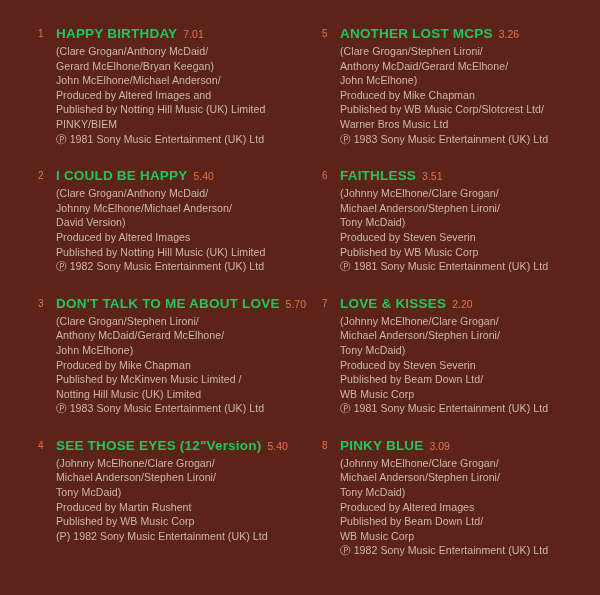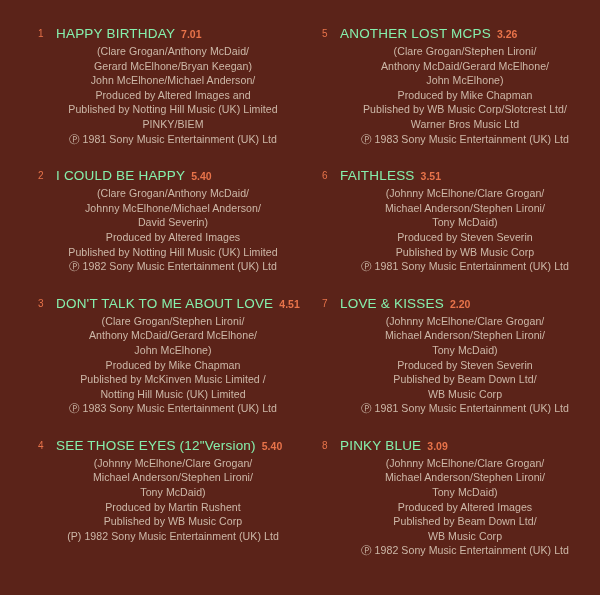--- a/index.html
+++ b/index.html
@@ -49,39 +49,38 @@
     line-height: 12px;
     font-family: "Liberation Sans", sans-serif;
   }
   .track-title-row {
     display: flex;
     align-items: baseline;
     gap: 6px;
     margin-bottom: 3px;
   }
   .track-title {
-    color: #86efac;
+    color: #22c55e;
     font-size: 13.5px;
-    font-weight: normal;
+    font-weight: bold;
     letter-spacing: 0.2px;
     line-height: 15px;
     white-space: nowrap;
   }
   .track-time {
     color: #e8734a;
     font-size: 10.5px;
-    font-weight: bold;
+    font-weight: normal;
     line-height: 13px;
   }
   .credits {
     color: #cdb8a8;
     font-size: 10.6px;
     line-height: 14.6px;
     letter-spacing: 0.05px;
-    text-align: center;
   }
   .credits div { white-space: nowrap; }
 </style>
 </head>
 <body>
 
 <div class="page">
   <div class="columns">
     <div class="col col-left">
 
@@ -104,32 +103,32 @@
 
       <div class="track">
         <div class="track-num">2</div>
         <div class="track-title-row">
           <span class="track-title">I COULD BE HAPPY</span>
           <span class="track-time">5.40</span>
         </div>
         <div class="credits">
           <div>(Clare Grogan/Anthony McDaid/</div>
           <div>Johnny McElhone/Michael Anderson/</div>
-          <div>David Severin)</div>
+          <div>David Version)</div>
           <div>Produced by Altered Images</div>
           <div>Published by Notting Hill Music (UK) Limited</div>
           <div>Ⓟ 1982 Sony Music Entertainment (UK) Ltd</div>
         </div>
       </div>
 
       <div class="track">
         <div class="track-num">3</div>
         <div class="track-title-row">
           <span class="track-title">DON'T TALK TO ME ABOUT LOVE</span>
-          <span class="track-time">4.51</span>
+          <span class="track-time">5.70</span>
         </div>
         <div class="credits">
           <div>(Clare Grogan/Stephen Lironi/</div>
           <div>Anthony McDaid/Gerard McElhone/</div>
           <div>John McElhone)</div>
           <div>Produced by Mike Chapman</div>
           <div>Published by McKinven Music Limited /</div>
           <div>Notting Hill Music (UK) Limited</div>
           <div>Ⓟ 1983 Sony Music Entertainment (UK) Ltd</div>
         </div>

